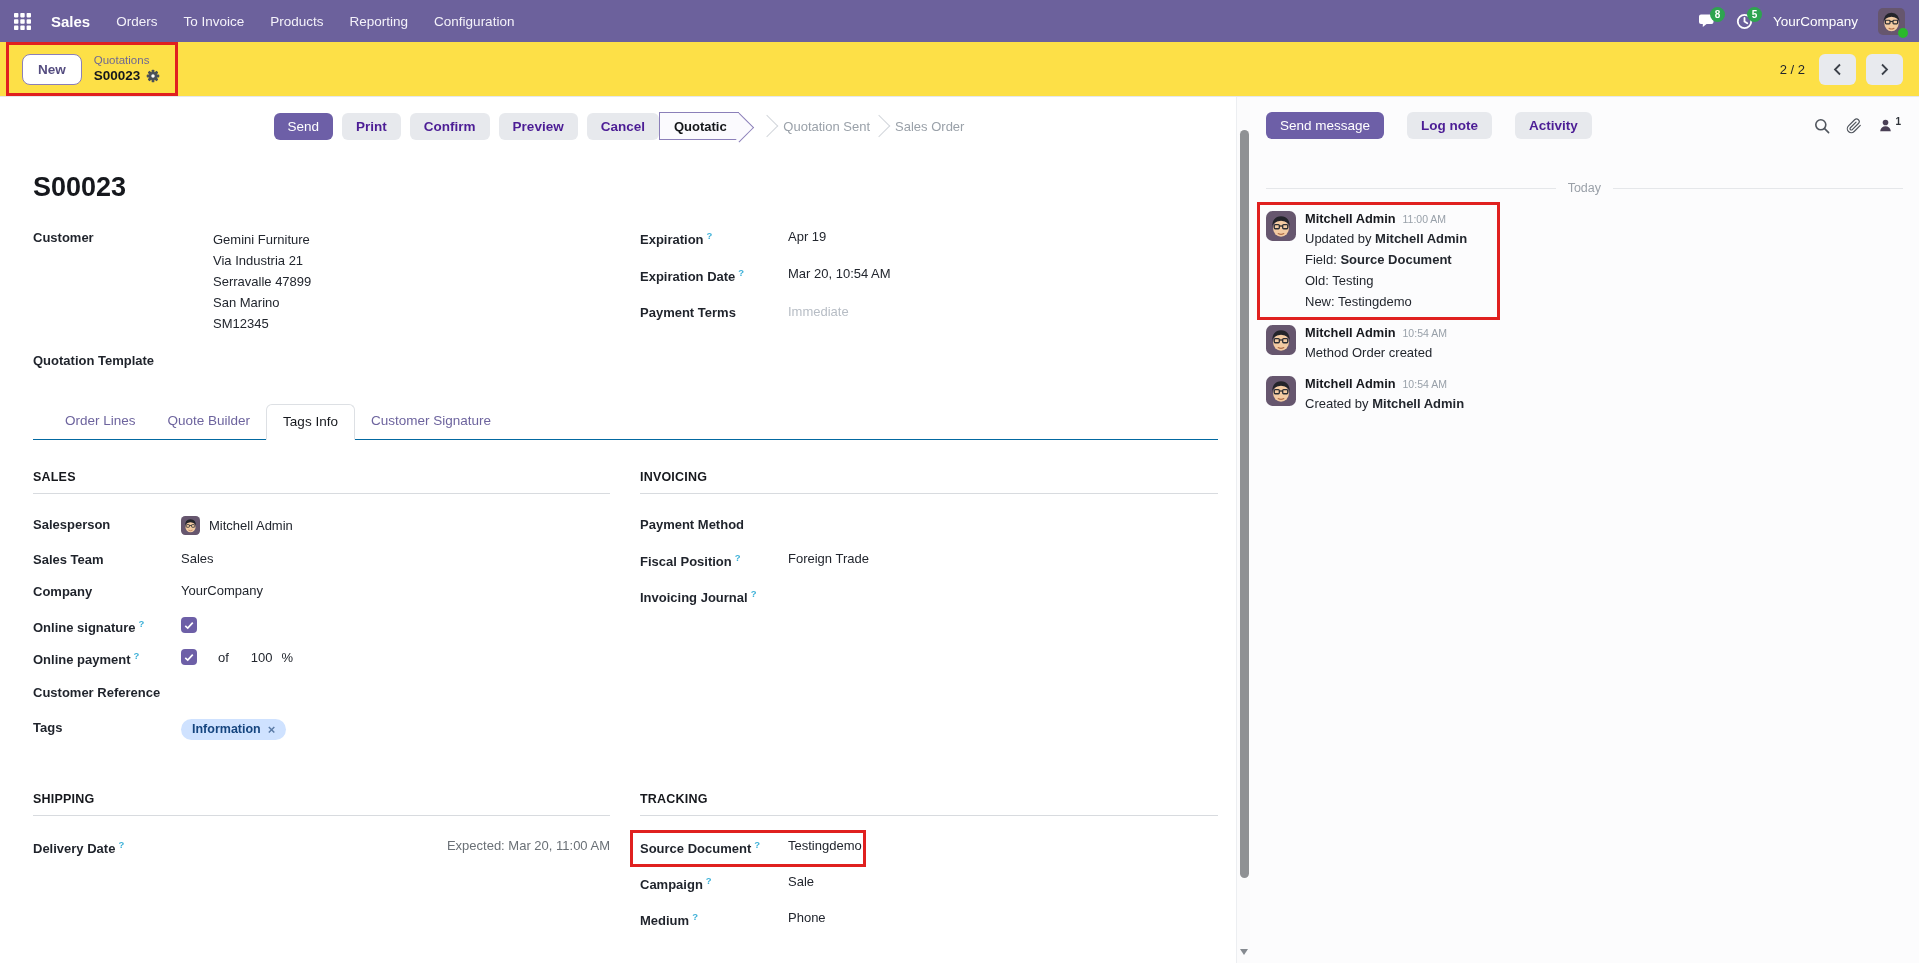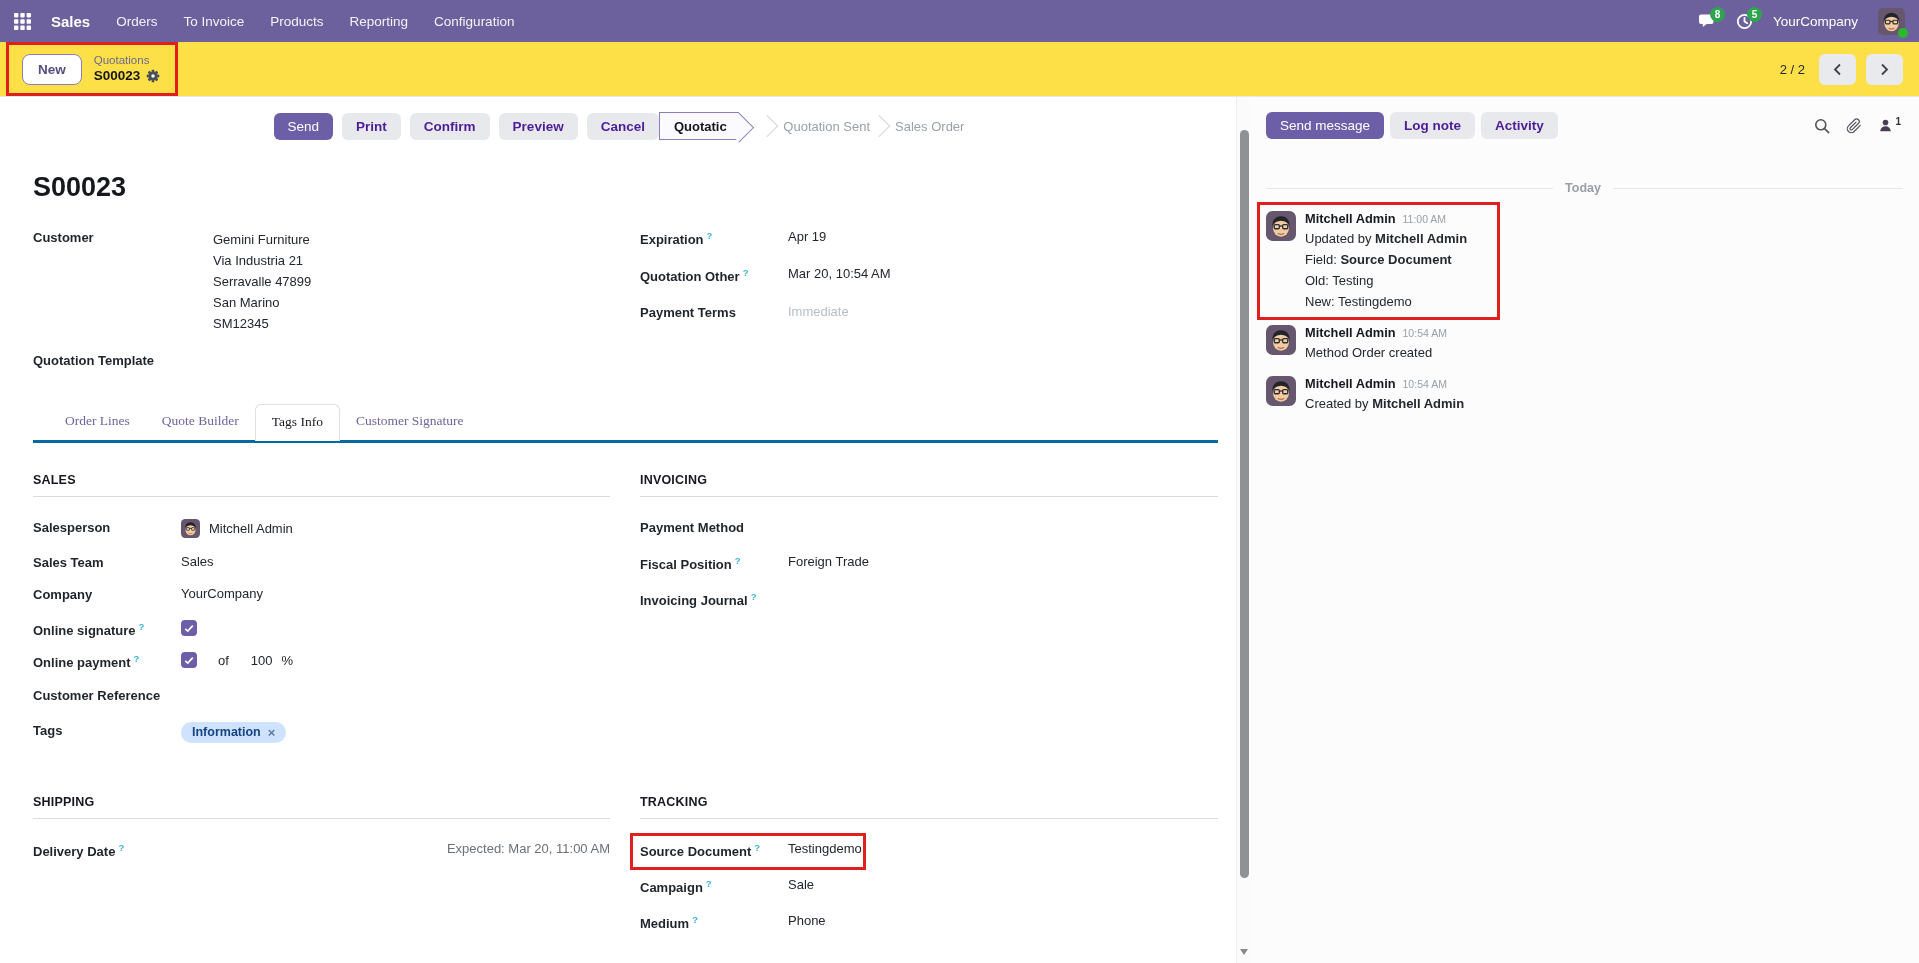--- a/index.html
+++ b/index.html
@@ -70,43 +70,43 @@
   .tag-pill { display:inline-flex; align-items:center; gap:7px; background:#CFE2FF; color:#15457F;
               border-radius:20px; padding:3px 11px; font-size:12.5px; font-weight:600; cursor:pointer; }
   .tag-x { color:#5b7ba6; font-size:13px; cursor:pointer; }
   .cbx { width:16px; height:16px; border-radius:4px; background:#6D5FA7; display:inline-flex;
          align-items:center; justify-content:center; cursor:pointer; }
   .inline-val { display:flex; align-items:center; }
   .person-val { display:flex; align-items:center; gap:9px; }
   .person-val svg.avatar { width:19px; height:19px; }
 
   
-  .tabs { display:flex; margin-top:20px; border-bottom:3px solid #0369a1; padding-left:16px;font-family:Liberation Serif, serif; }
+  .tabs { display:flex; margin-top:20px; border-bottom:1px solid #0369a1; padding-left:16px; }
   .tab { padding:9px 16px 10px; font-size:13.5px; color:#6d649e; cursor:pointer; }
   .tab-active { background:#fff; border:1px solid #dde0e4; border-bottom:1px solid #fff; margin-bottom:-1px;
                 border-radius:6px 6px 0 0; color:#16181d; }
   .tabcontent { padding-top:30px; }
   .section { margin-bottom:10px; }
   .section-title { font-size:12.5px; font-weight:700; color:#16181d; letter-spacing:.2px;
                    border-bottom:1px solid #d8dbdf; padding-bottom:9px; margin-bottom:22px; }
   .sec-row2 { margin-top:26px; }
 
   
   .scroll-col { width:14px; position:relative; background:#fbfbfc; border-left:1px solid #eceef1; }
   .scroll-thumb { position:absolute; left:2.5px; top:33px; width:9px; height:748px; background:#8f9194; border-radius:5px; }
   .scroll-down { position:absolute; left:3px; bottom:8px; width:0; height:0;
                  border-left:4.5px solid transparent; border-right:4.5px solid transparent; border-top:6px solid #858a90; }
 
   
   .chatter { flex:1; background:#fcfcfd; display:flex; flex-direction:column; overflow:hidden; }
-  .chatter-header { display:flex; align-items:center; gap:6px; padding:15px 18px 10px 16px; }
+  .chatter-header { display:flex; align-items:center; gap:23px; padding:15px 18px 10px 16px; }
   .chatter-icons { margin-left:auto; display:flex; align-items:center; gap:16px; }
   .cicon { display:flex; align-items:flex-start; cursor:pointer; }
   .follower-count { font-size:10px; color:#2e3238; margin-left:2px; margin-top:-2px; font-weight:600; }
-  .date-divider { display:flex; align-items:center; gap:12px; margin:32px 16px 6px; color:#9aa0a8; font-size:12.5px;font-weight:bold; }
+  .date-divider { display:flex; align-items:center; gap:12px; margin:32px 16px 6px; color:#9aa0a8; font-size:12.5px; }
   .dd-line { flex:1; height:1px; background:#e5e7ea; }
   .messages { padding:10px 16px; display:flex; flex-direction:column; gap:13px; }
   .msg { display:flex; position:relative; }
   .msg svg.avatar { width:30px; height:30px; flex:none; }
   .mbody { margin-left:9px; }
   .mhead { display:flex; align-items:baseline; gap:7px; }
   .mauthor { font-weight:700; font-size:12.8px; color:#16181d; }
   .mtime { font-size:10.5px; color:#98a0a9; }
   .mlines { margin-top:2px; line-height:21px; font-size:13px; color:#23272e; }
   .mlines b { font-weight:700; }
@@ -259,21 +259,21 @@
             <div class="fvalue"></div>
           </div>
         </div>
 
         <div>
           <div class="frow" style="margin-bottom:19px;">
             <div class="flabel"><span>Expiration</span><sup class="help">?</sup></div>
             <div class="fvalue">Apr 19</div>
           </div>
           <div class="frow" style="margin-bottom:19px;">
-            <div class="flabel"><span>Quotation Other</span><sup class="help">?</sup></div>
+            <div class="flabel"><span>Expiration Date</span><sup class="help">?</sup></div>
             <div class="fvalue">Mar 20, 10:54 AM</div>
           </div>
           <div class="frow">
             <div class="flabel">Payment Terms</div>
             <div class="fvalue placeholder">Immediate</div>
           </div>
         </div>
       </div>
 
       <div class="tabs">

